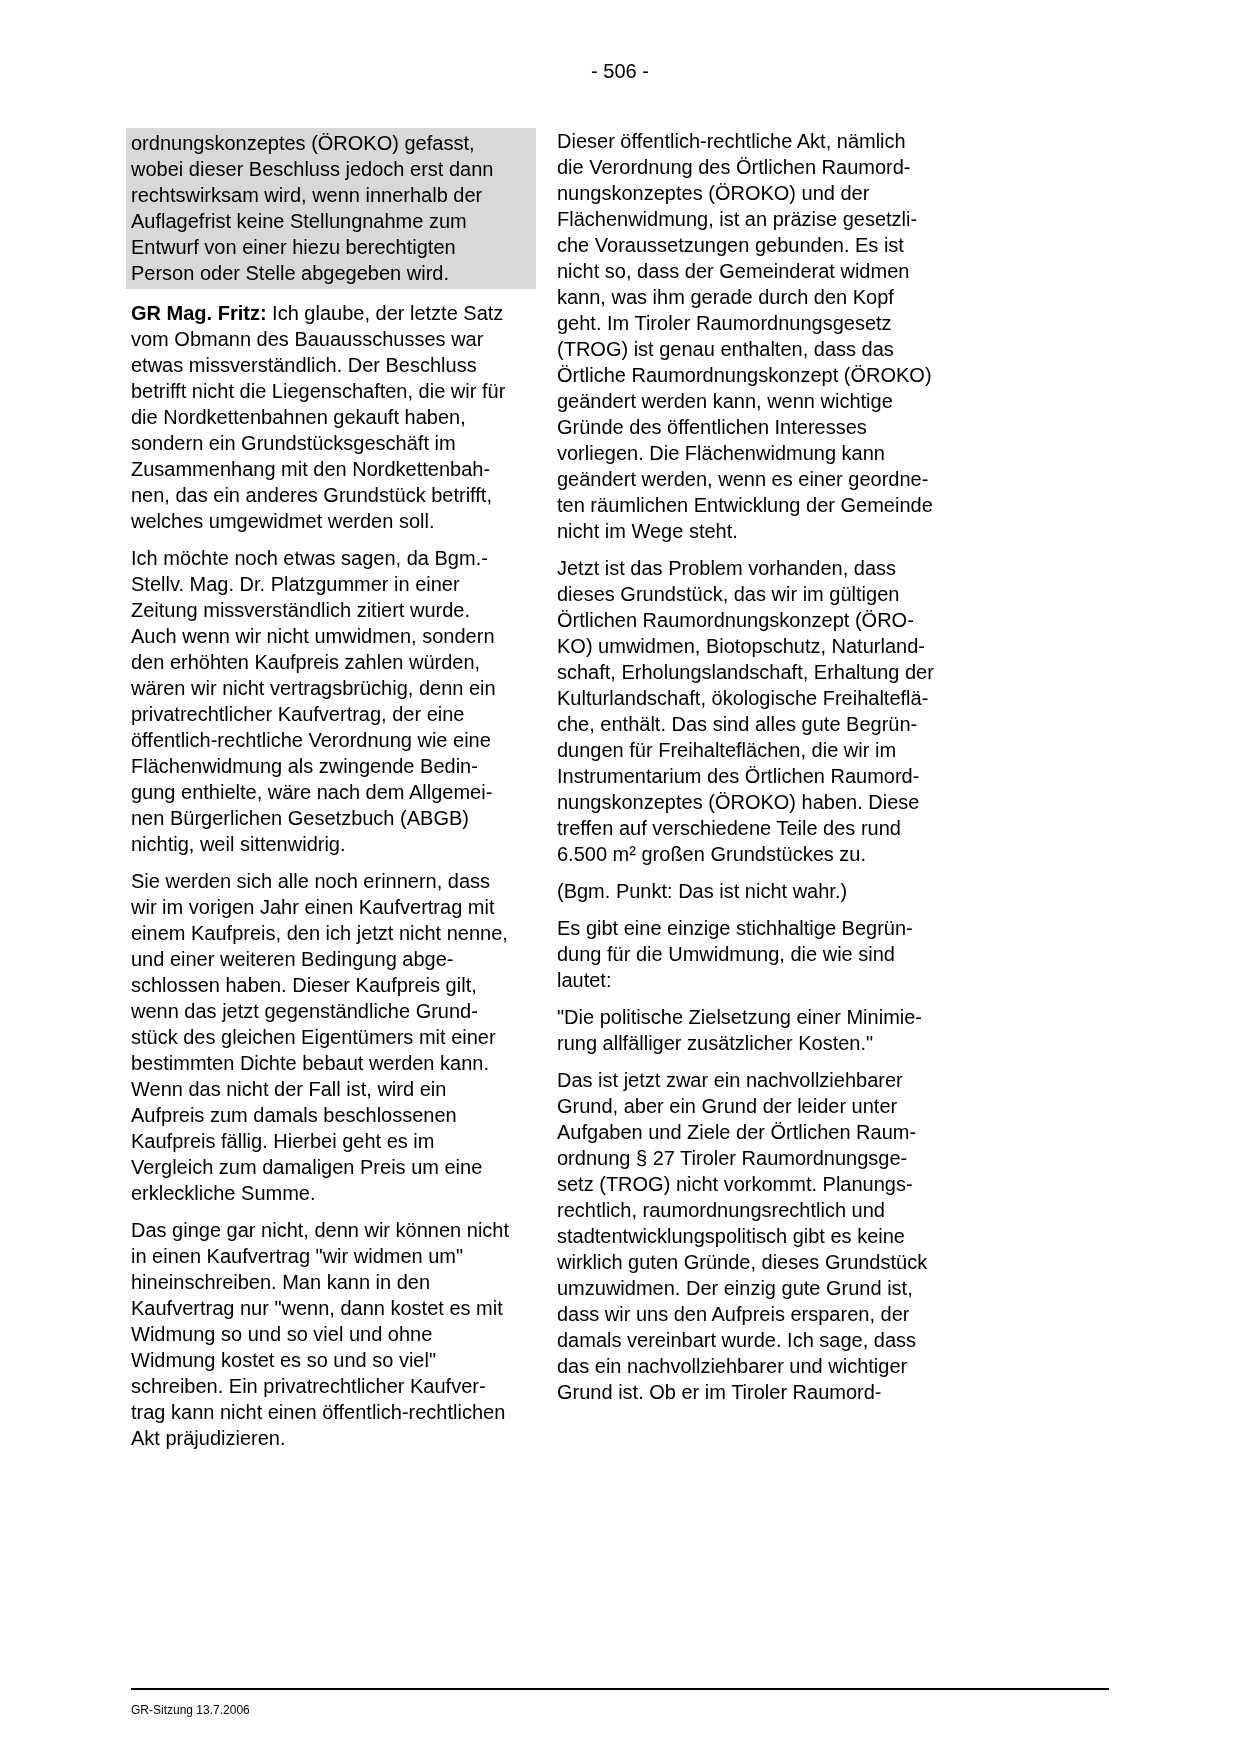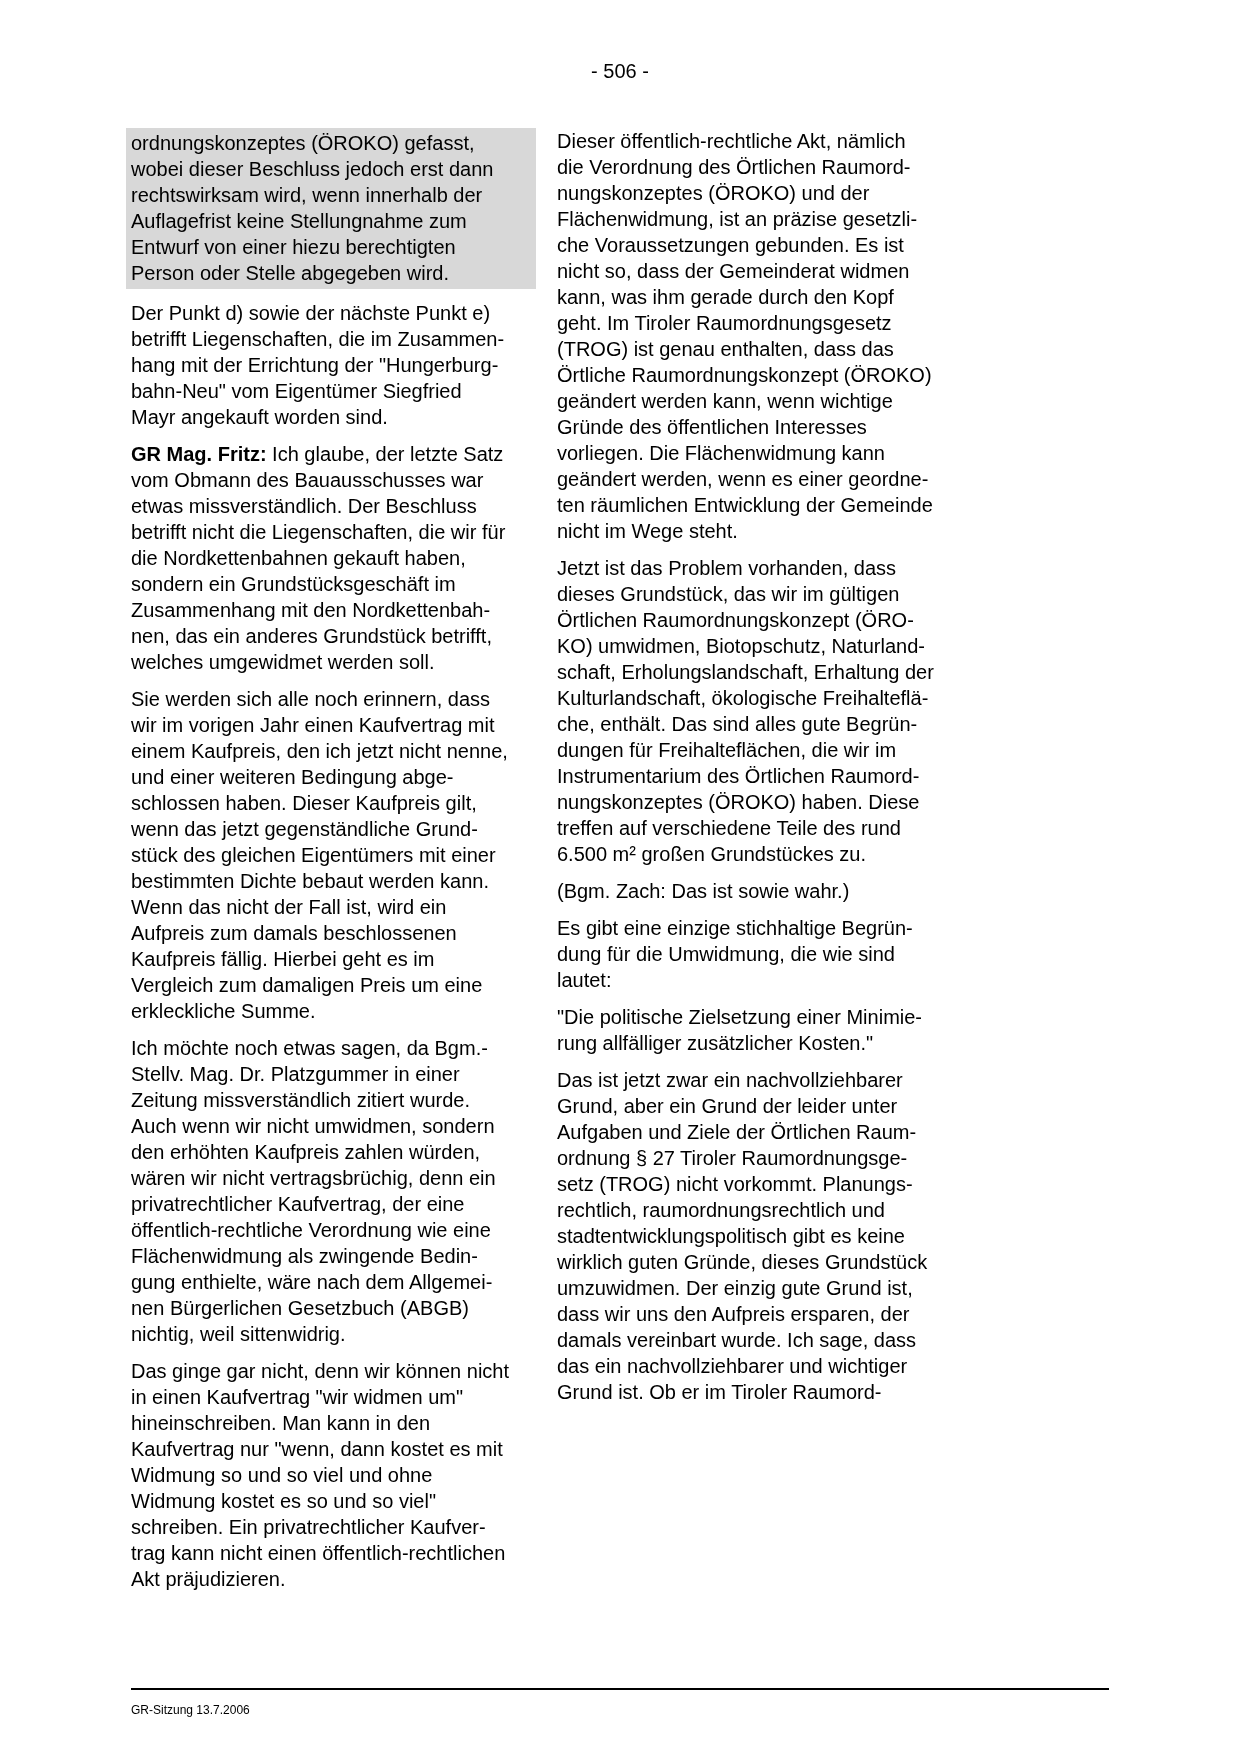--- a/index.html
+++ b/index.html
@@ -73,59 +73,54 @@
 
 <div class="content">
 
   <div class="column">
     <p class="para highlight">ordnungskonzeptes (ÖROKO) gefasst,
 wobei dieser Beschluss jedoch erst dann
 rechtswirksam wird, wenn innerhalb der
 Auflagefrist keine Stellungnahme zum
 Entwurf von einer hiezu berechtigten
 Person oder Stelle abgegeben wird.</p>
-    <p class="para">Der Punkt d) sowie der nächste Punkt e)
-betrifft Liegenschaften, die im Zusammen-
-hang mit der Errichtung der "Hungerburg-
-bahn-Neu" vom Eigentümer Siegfried
-Mayr angekauft worden sind.</p>
     <p class="para"><span class="lead">GR Mag. Fritz:</span><span> Ich glaube, der letzte Satz
 vom Obmann des Bauausschusses war
 etwas missverständlich. Der Beschluss
 betrifft nicht die Liegenschaften, die wir für
 die Nordkettenbahnen gekauft haben,
 sondern ein Grundstücksgeschäft im
 Zusammenhang mit den Nordkettenbah-
 nen, das ein anderes Grundstück betrifft,
 welches umgewidmet werden soll.</span></p>
+    <p class="para">Ich möchte noch etwas sagen, da Bgm.-
+Stellv. Mag. Dr. Platzgummer in einer
+Zeitung missverständlich zitiert wurde.
+Auch wenn wir nicht umwidmen, sondern
+den erhöhten Kaufpreis zahlen würden,
+wären wir nicht vertragsbrüchig, denn ein
+privatrechtlicher Kaufvertrag, der eine
+öffentlich-rechtliche Verordnung wie eine
+Flächenwidmung als zwingende Bedin-
+gung enthielte, wäre nach dem Allgemei-
+nen Bürgerlichen Gesetzbuch (ABGB)
+nichtig, weil sittenwidrig.</p>
     <p class="para">Sie werden sich alle noch erinnern, dass
 wir im vorigen Jahr einen Kaufvertrag mit
 einem Kaufpreis, den ich jetzt nicht nenne,
 und einer weiteren Bedingung abge-
 schlossen haben. Dieser Kaufpreis gilt,
 wenn das jetzt gegenständliche Grund-
 stück des gleichen Eigentümers mit einer
 bestimmten Dichte bebaut werden kann.
 Wenn das nicht der Fall ist, wird ein
 Aufpreis zum damals beschlossenen
 Kaufpreis fällig. Hierbei geht es im
 Vergleich zum damaligen Preis um eine
 erkleckliche Summe.</p>
-    <p class="para">Ich möchte noch etwas sagen, da Bgm.-
-Stellv. Mag. Dr. Platzgummer in einer
-Zeitung missverständlich zitiert wurde.
-Auch wenn wir nicht umwidmen, sondern
-den erhöhten Kaufpreis zahlen würden,
-wären wir nicht vertragsbrüchig, denn ein
-privatrechtlicher Kaufvertrag, der eine
-öffentlich-rechtliche Verordnung wie eine
-Flächenwidmung als zwingende Bedin-
-gung enthielte, wäre nach dem Allgemei-
-nen Bürgerlichen Gesetzbuch (ABGB)
-nichtig, weil sittenwidrig.</p>
     <p class="para">Das ginge gar nicht, denn wir können nicht
 in einen Kaufvertrag "wir widmen um"
 hineinschreiben. Man kann in den
 Kaufvertrag nur "wenn, dann kostet es mit
 Widmung so und so viel und ohne
 Widmung kostet es so und so viel"
 schreiben. Ein privatrechtlicher Kaufver-
 trag kann nicht einen öffentlich-rechtlichen
 Akt präjudizieren.</p>
   </div>
@@ -152,21 +147,21 @@
 Örtlichen Raumordnungskonzept (ÖRO-
 KO) umwidmen, Biotopschutz, Naturland-
 schaft, Erholungslandschaft, Erhaltung der
 Kulturlandschaft, ökologische Freihalteflä-
 che, enthält. Das sind alles gute Begrün-
 dungen für Freihalteflächen, die wir im
 Instrumentarium des Örtlichen Raumord-
 nungskonzeptes (ÖROKO) haben. Diese
 treffen auf verschiedene Teile des rund
 6.500 m² großen Grundstückes zu.</p>
-    <p class="para">(Bgm. Zach: Das ist sowie wahr.)</p>
+    <p class="para">(Bgm. Punkt: Das ist nicht wahr.)</p>
     <p class="para">Es gibt eine einzige stichhaltige Begrün-
 dung für die Umwidmung, die wie sind
 lautet:</p>
     <p class="para">"Die politische Zielsetzung einer Minimie-
 rung allfälliger zusätzlicher Kosten."</p>
     <p class="para">Das ist jetzt zwar ein nachvollziehbarer
 Grund, aber ein Grund der leider unter
 Aufgaben und Ziele der Örtlichen Raum-
 ordnung § 27 Tiroler Raumordnungsge-
 setz (TROG) nicht vorkommt. Planungs-

